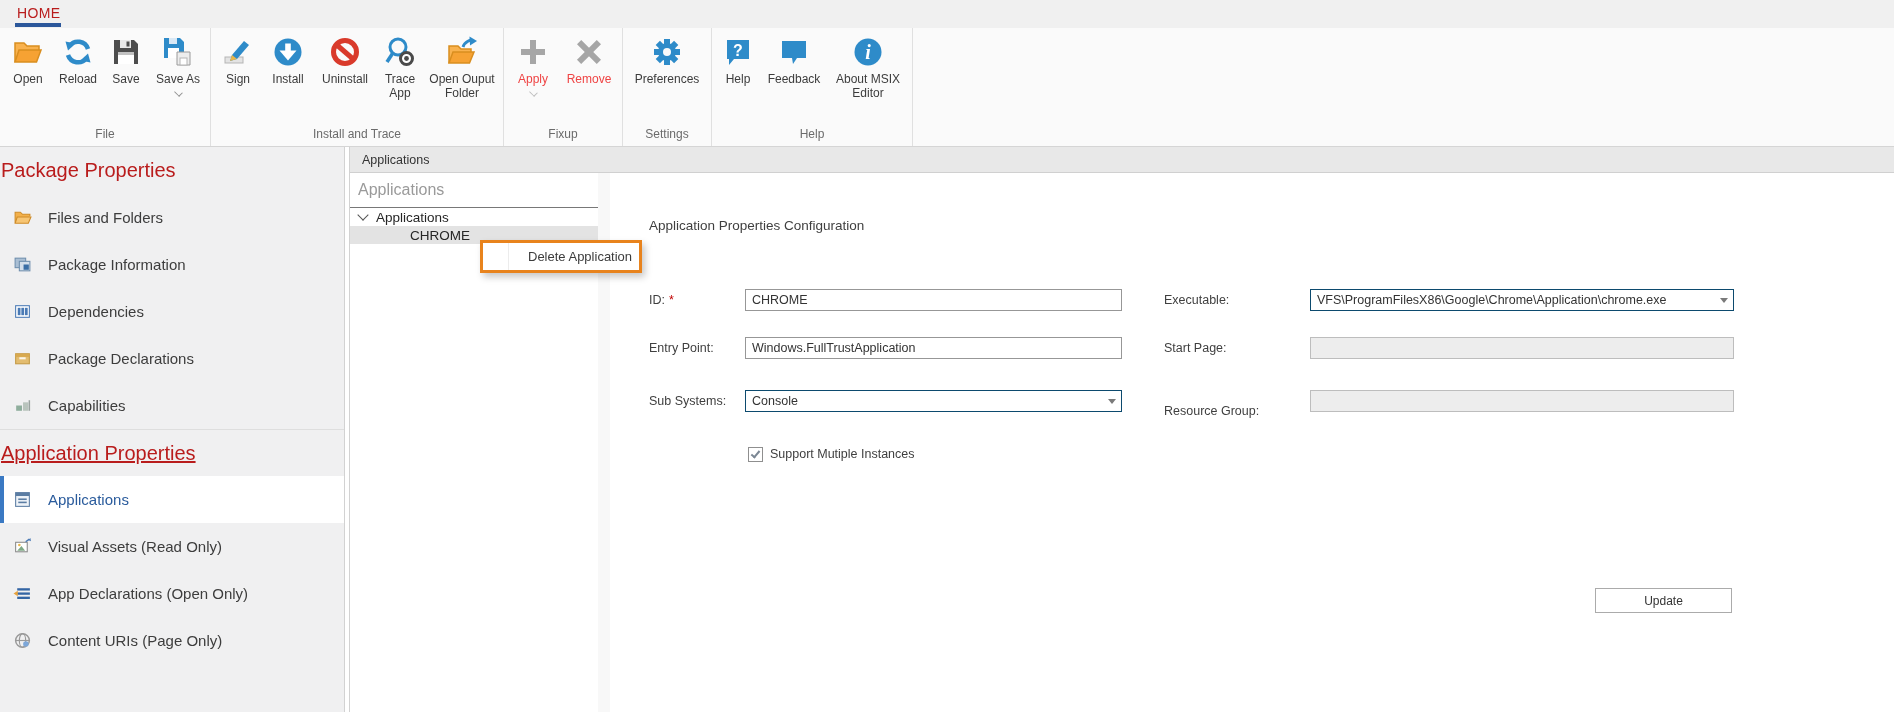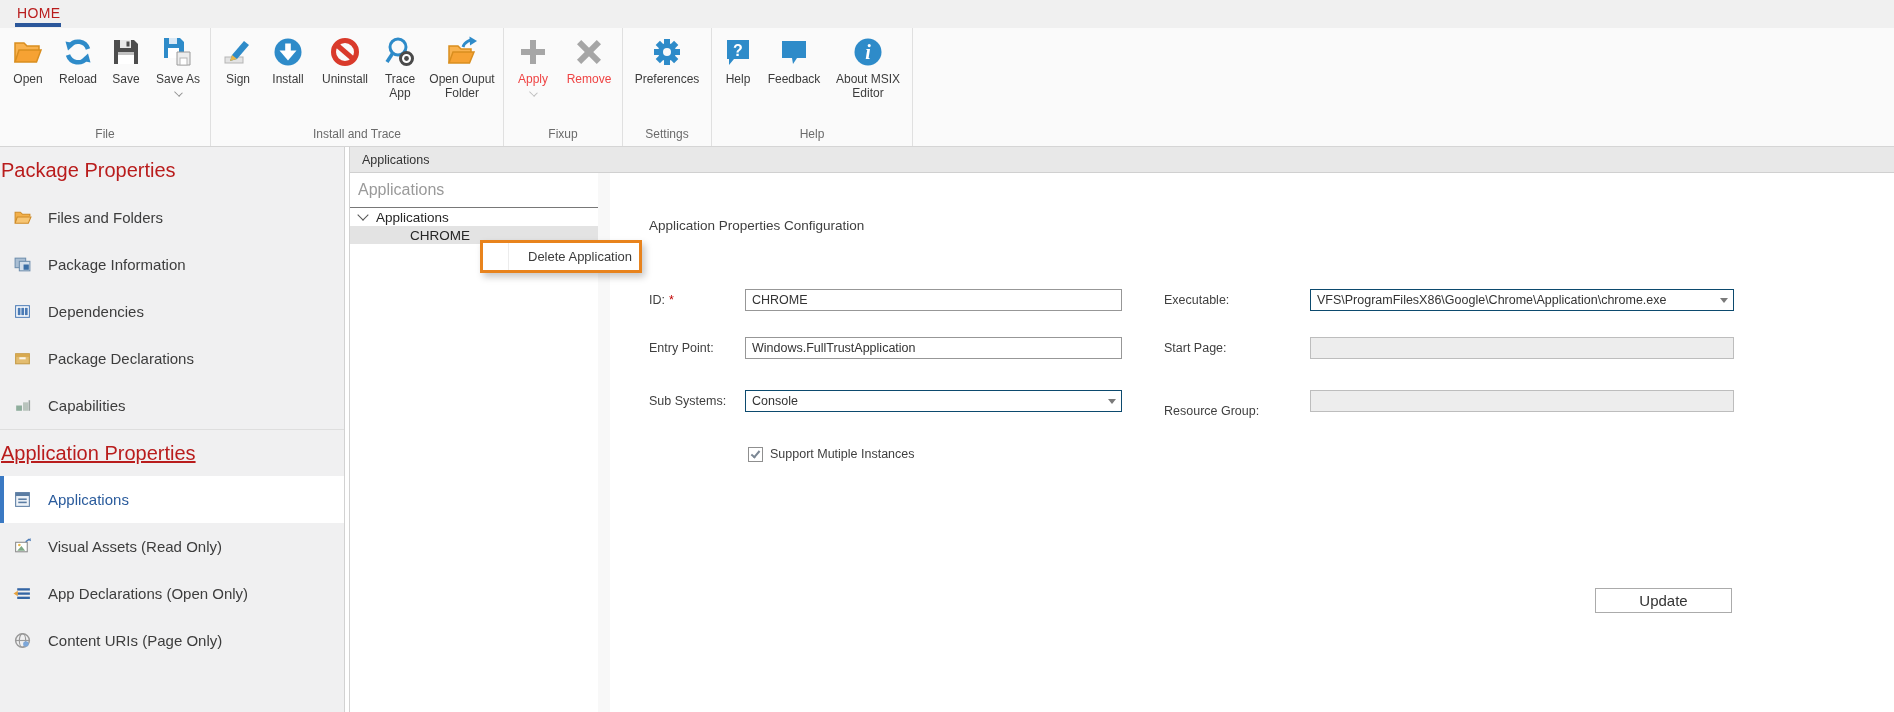--- a/index.html
+++ b/index.html
@@ -71,21 +71,21 @@
   .combo { position:absolute; height:22px; border:1px solid #0c4a6e; background:#fff; display:flex; align-items:center; }
   .combo .ctext { flex:1; padding:0 6px; font-size:12.5px; color:#333; white-space:nowrap; overflow:hidden; }
   .combo .carrow { width:18px; display:flex; align-items:center; justify-content:center; }
   .tri { width:0; height:0; border-left:4px solid transparent; border-right:4px solid transparent; border-top:5px solid #7a7a7a; }
   .chkrow { position:absolute; left:748px; top:447px; display:flex; align-items:flex-start; gap:7px; }
   .chkbox { width:15px; height:15px; border:1px solid #8f8f8f; background:#fff; position:relative; }
   .chkbox .tick { position:absolute; left:4px; top:1px; width:5px; height:9px;
     border-right:2px solid #7b8794; border-bottom:2px solid #7b8794; transform:rotate(40deg); }
   .chklabel { font-size:12.5px; color:#3f3f3f; }
   .update-btn { position:absolute; left:1595px; top:588px; width:137px; height:25px; background:#fff;
-    border:1px solid #ababab; font-size:15px; color:#333; display:flex; align-items:center; justify-content:center; }
+    border:1px solid #ababab; font-size:12px; color:#333; display:flex; align-items:center; justify-content:center; }
 </style>
 </head>
 <body>
 
 <div class="titlebar">
   <span class="home-tab">HOME</span>
   <span class="home-underline"></span>
 </div>
 
 <div class="ribbon">

